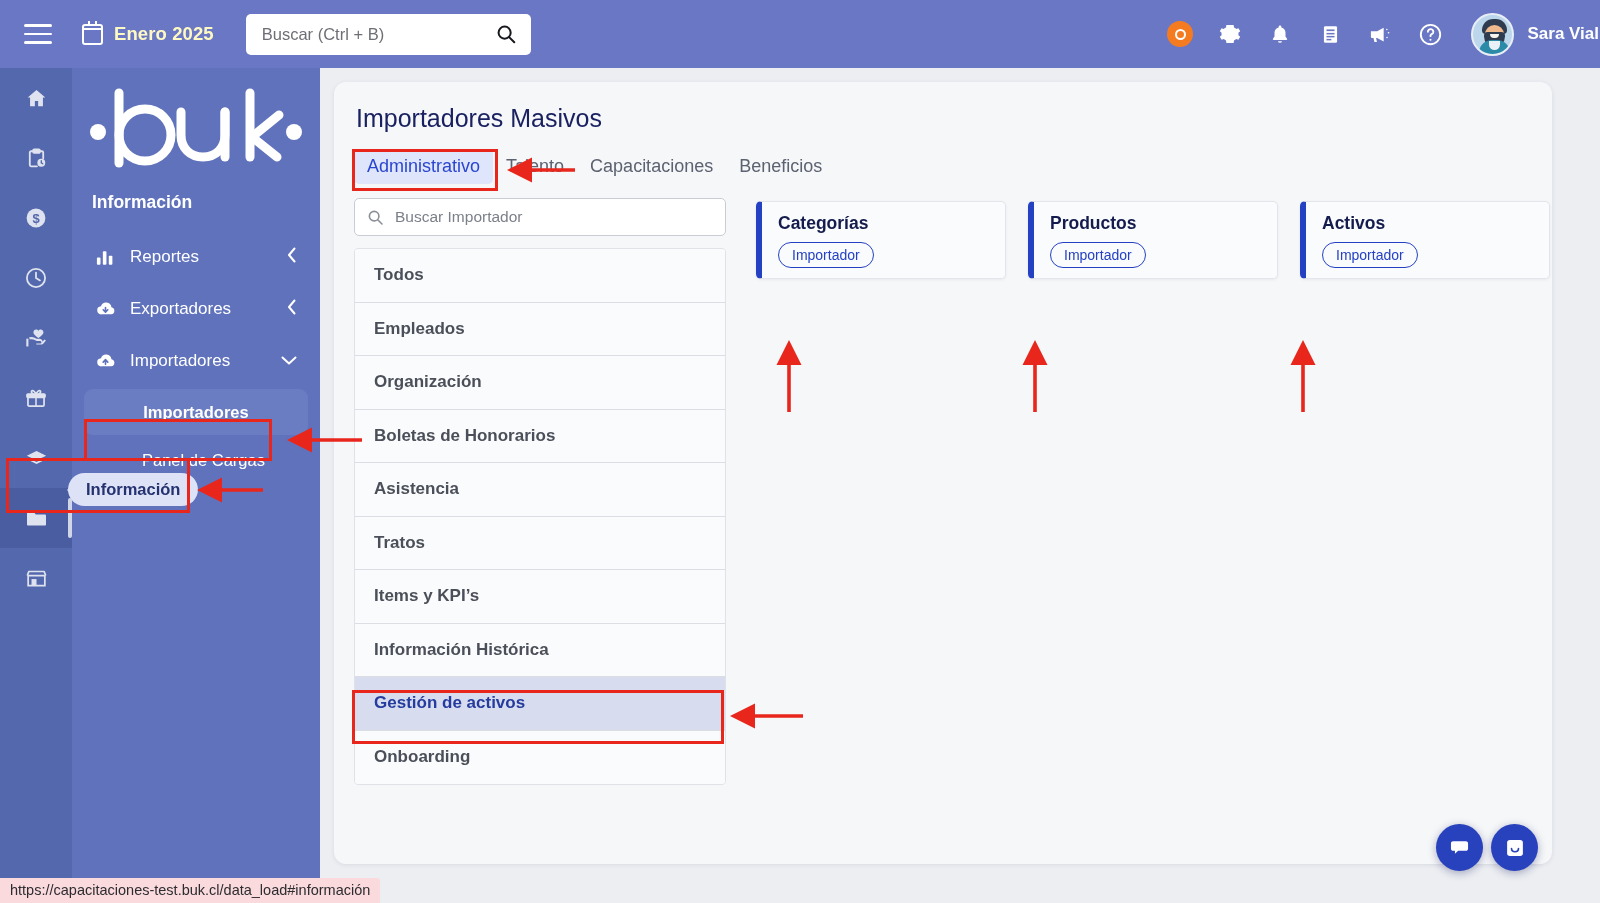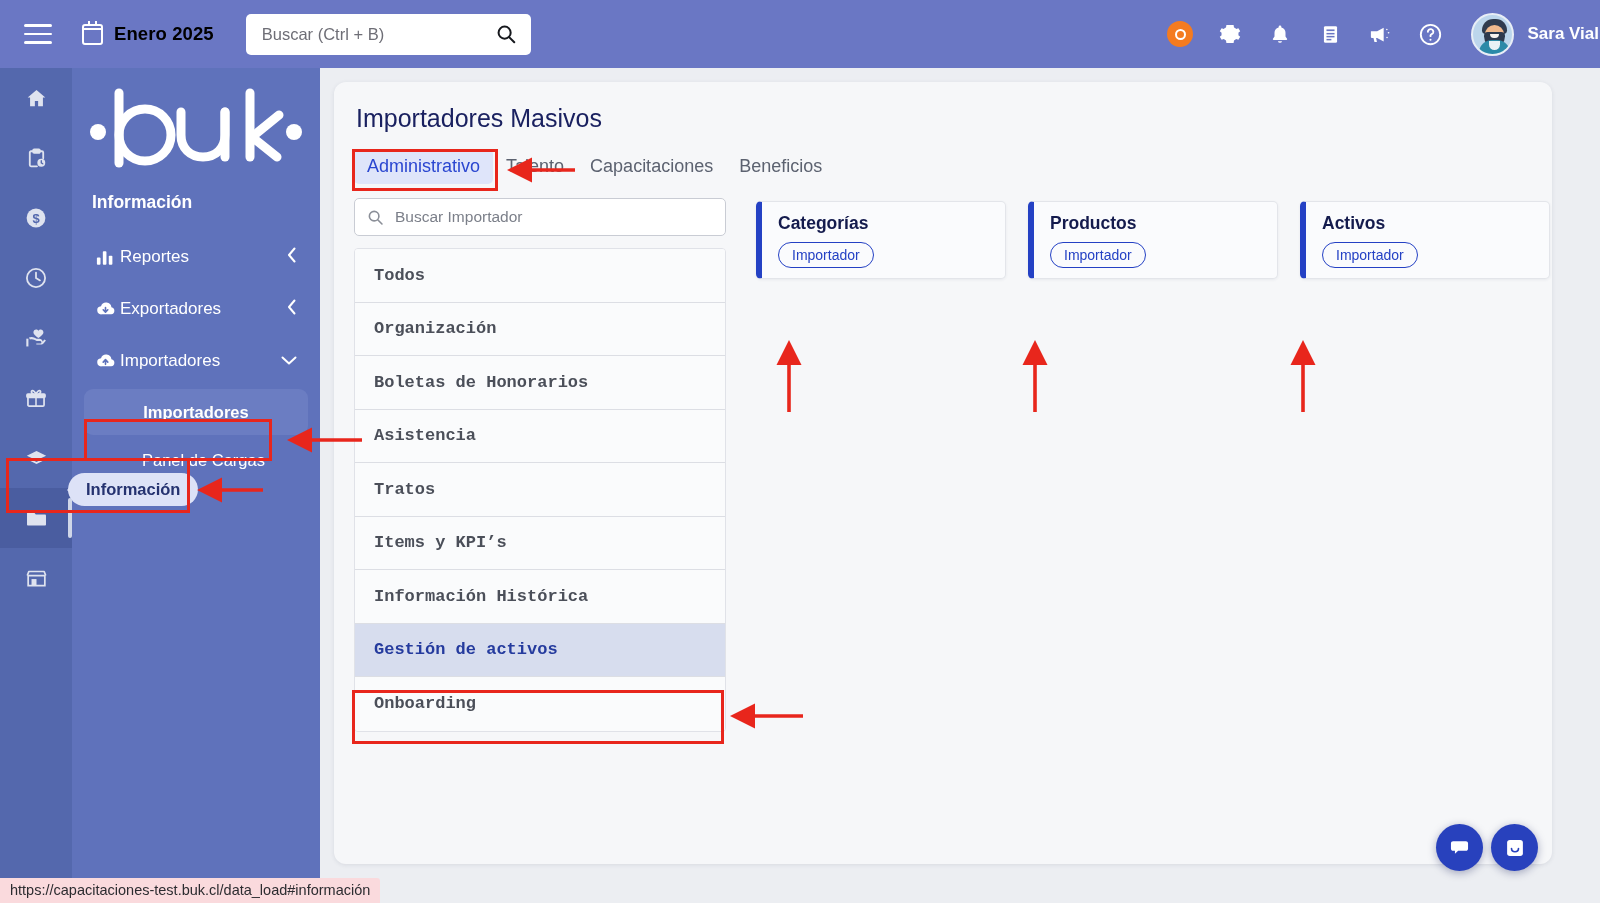--- a/index.html
+++ b/index.html
@@ -21,21 +21,21 @@
     display: flex; flex-direction: column; justify-content: space-between; cursor: pointer; }
   .hamburger i { display: block; height: 2.6px; background: #fff; border-radius: 2px; }
 
   .cal-wrap { display: flex; align-items: center; gap: 11px; cursor: pointer; }
   .cal-ico { width: 21px; height: 21px; border: 2.2px solid #fff; border-radius: 3px;
     position: relative; }
   .cal-ico:before { content: ""; position: absolute; left: -2.2px; right: -2.2px; top: 2px;
     height: 2.4px; background: #fff; }
   .cal-ico:after { content: ""; position: absolute; left: 3.6px; top: -4.6px;
     width: 2.2px; height: 4px; background: #fff; box-shadow: 7px 0 0 #fff; }
-  .cal-txt { color: #000000; font-size: 18.5px; font-weight: 600; letter-spacing: .1px; }
+  .cal-txt { color: #fef9c3; font-size: 18.5px; font-weight: 600; letter-spacing: .1px; }
 
   .srch {
     margin-left: 32px; width: 285px; height: 41px; background: #fff; border-radius: 5px;
     display: flex; align-items: center; padding: 0 14px 0 16px; cursor: text;
   }
   .srch span { flex: 1; color: #6e6e76; font-size: 16.5px; }
   .srch svg { flex: none; }
 
   .tb-right { margin-left: auto; display: flex; align-items: center; gap: 0; padding-right: 1px; }
   .tb-ico { width: 50px; height: 52px; display: flex; align-items: center; justify-content: center;
@@ -74,21 +74,21 @@
 
   
   .side {
     position: absolute; left: 72px; top: 68px; width: 248px; height: 835px;
     background: #5f72bb; z-index: 20;
   }
   .buk { height: 118px; display: flex; align-items: center; justify-content: center; }
   .buk-svg { display: block; }
   .side-title { color: #fff; font-size: 17.5px; font-weight: 700; padding: 6px 0 18px 20px; }
   .nav-row { display: flex; align-items: center; height: 52px; padding: 0 22px 0 22px;
-    color: #fff; cursor: pointer; gap: 4px; }
+    color: #fff; cursor: pointer; gap: 14px; }
   .nav-row .nv-ico { width: 22px; display: flex; justify-content: center; flex: none; }
   .nav-row .nv-lbl { font-size: 17px; flex: 1; }
   .nav-row .nv-chev { flex: none; }
   .sub-row { margin: 2px 12px 0 12px; height: 46px; border-radius: 9px;
     display: flex; align-items: center; justify-content: center; cursor: pointer;
     color: #fff; font-size: 16.5px; font-weight: 700; }
   .sub-row.active { background: #6b7dc2; }
   .sub-row.plain { justify-content: flex-start; padding-left: 58px; font-weight: 400; }
 
   
@@ -116,21 +116,21 @@
   .tab.active { color: #2a46d0; background: #dfe5fa; font-weight: 400; }
 
   .body-row { display: flex; padding: 14px 0 0 20px; gap: 0; }
   .left-col { width: 372px; flex: none; }
   .finder {
     height: 38px; border: 1px solid #c9ccd4; border-radius: 5px; background: #fff;
     display: flex; align-items: center; padding: 12px 12px; gap: 11px; cursor: text;
   }
   .finder span { color: #7b7f89; font-size: 15.5px; }
   .listbox { margin-top: 12px; background: #f8f9fb; border: 1px solid #e0e2e8;
-    border-radius: 4px; overflow: hidden; font-family: Liberation Mono, monospace; }
+    border-radius: 4px; overflow: hidden; }
   .li { height: 53.5px; display: flex; align-items: center; padding-left: 19px;
     font-size: 17px; color: #4b4f59; font-weight: 600; cursor: pointer;
     border-bottom: 1px solid #dcdee4; background: #fafbfc; }
   .li:last-child { border-bottom: none; }
   .li.sel { background: #d7ddee; color: #253b9e; }
 
   .cards { display: flex; gap: 22px; padding-left: 30px; padding-top: 3px; }
   .card {
     width: 250px; height: 78px; background: #fafbfd; border-radius: 5px;
     border: 1px solid #e3e5ea; border-left: 6px solid #2441c4;
@@ -394,20 +394,23 @@
           <svg width="17" height="17" viewBox="0 0 20 20" fill="none" stroke="#8b8f98" stroke-width="1.9">
             <circle cx="8.4" cy="8.4" r="5.6"></circle>
               <line x1="12.6" y1="12.6" x2="17.6" y2="17.6" stroke-linecap="round"></line>
           </svg>
           <span>Buscar Importador</span>
         </div>
 
         <div class="listbox">
           <div class="li">
               <span>Todos</span>
+            </div>
+          <div class="li">
+              <span>Empleados</span>
             </div>
           <div class="li">
               <span>Organización</span>
             </div>
           <div class="li">
               <span>Boletas de Honorarios</span>
             </div>
           <div class="li">
               <span>Asistencia</span>
             </div>

